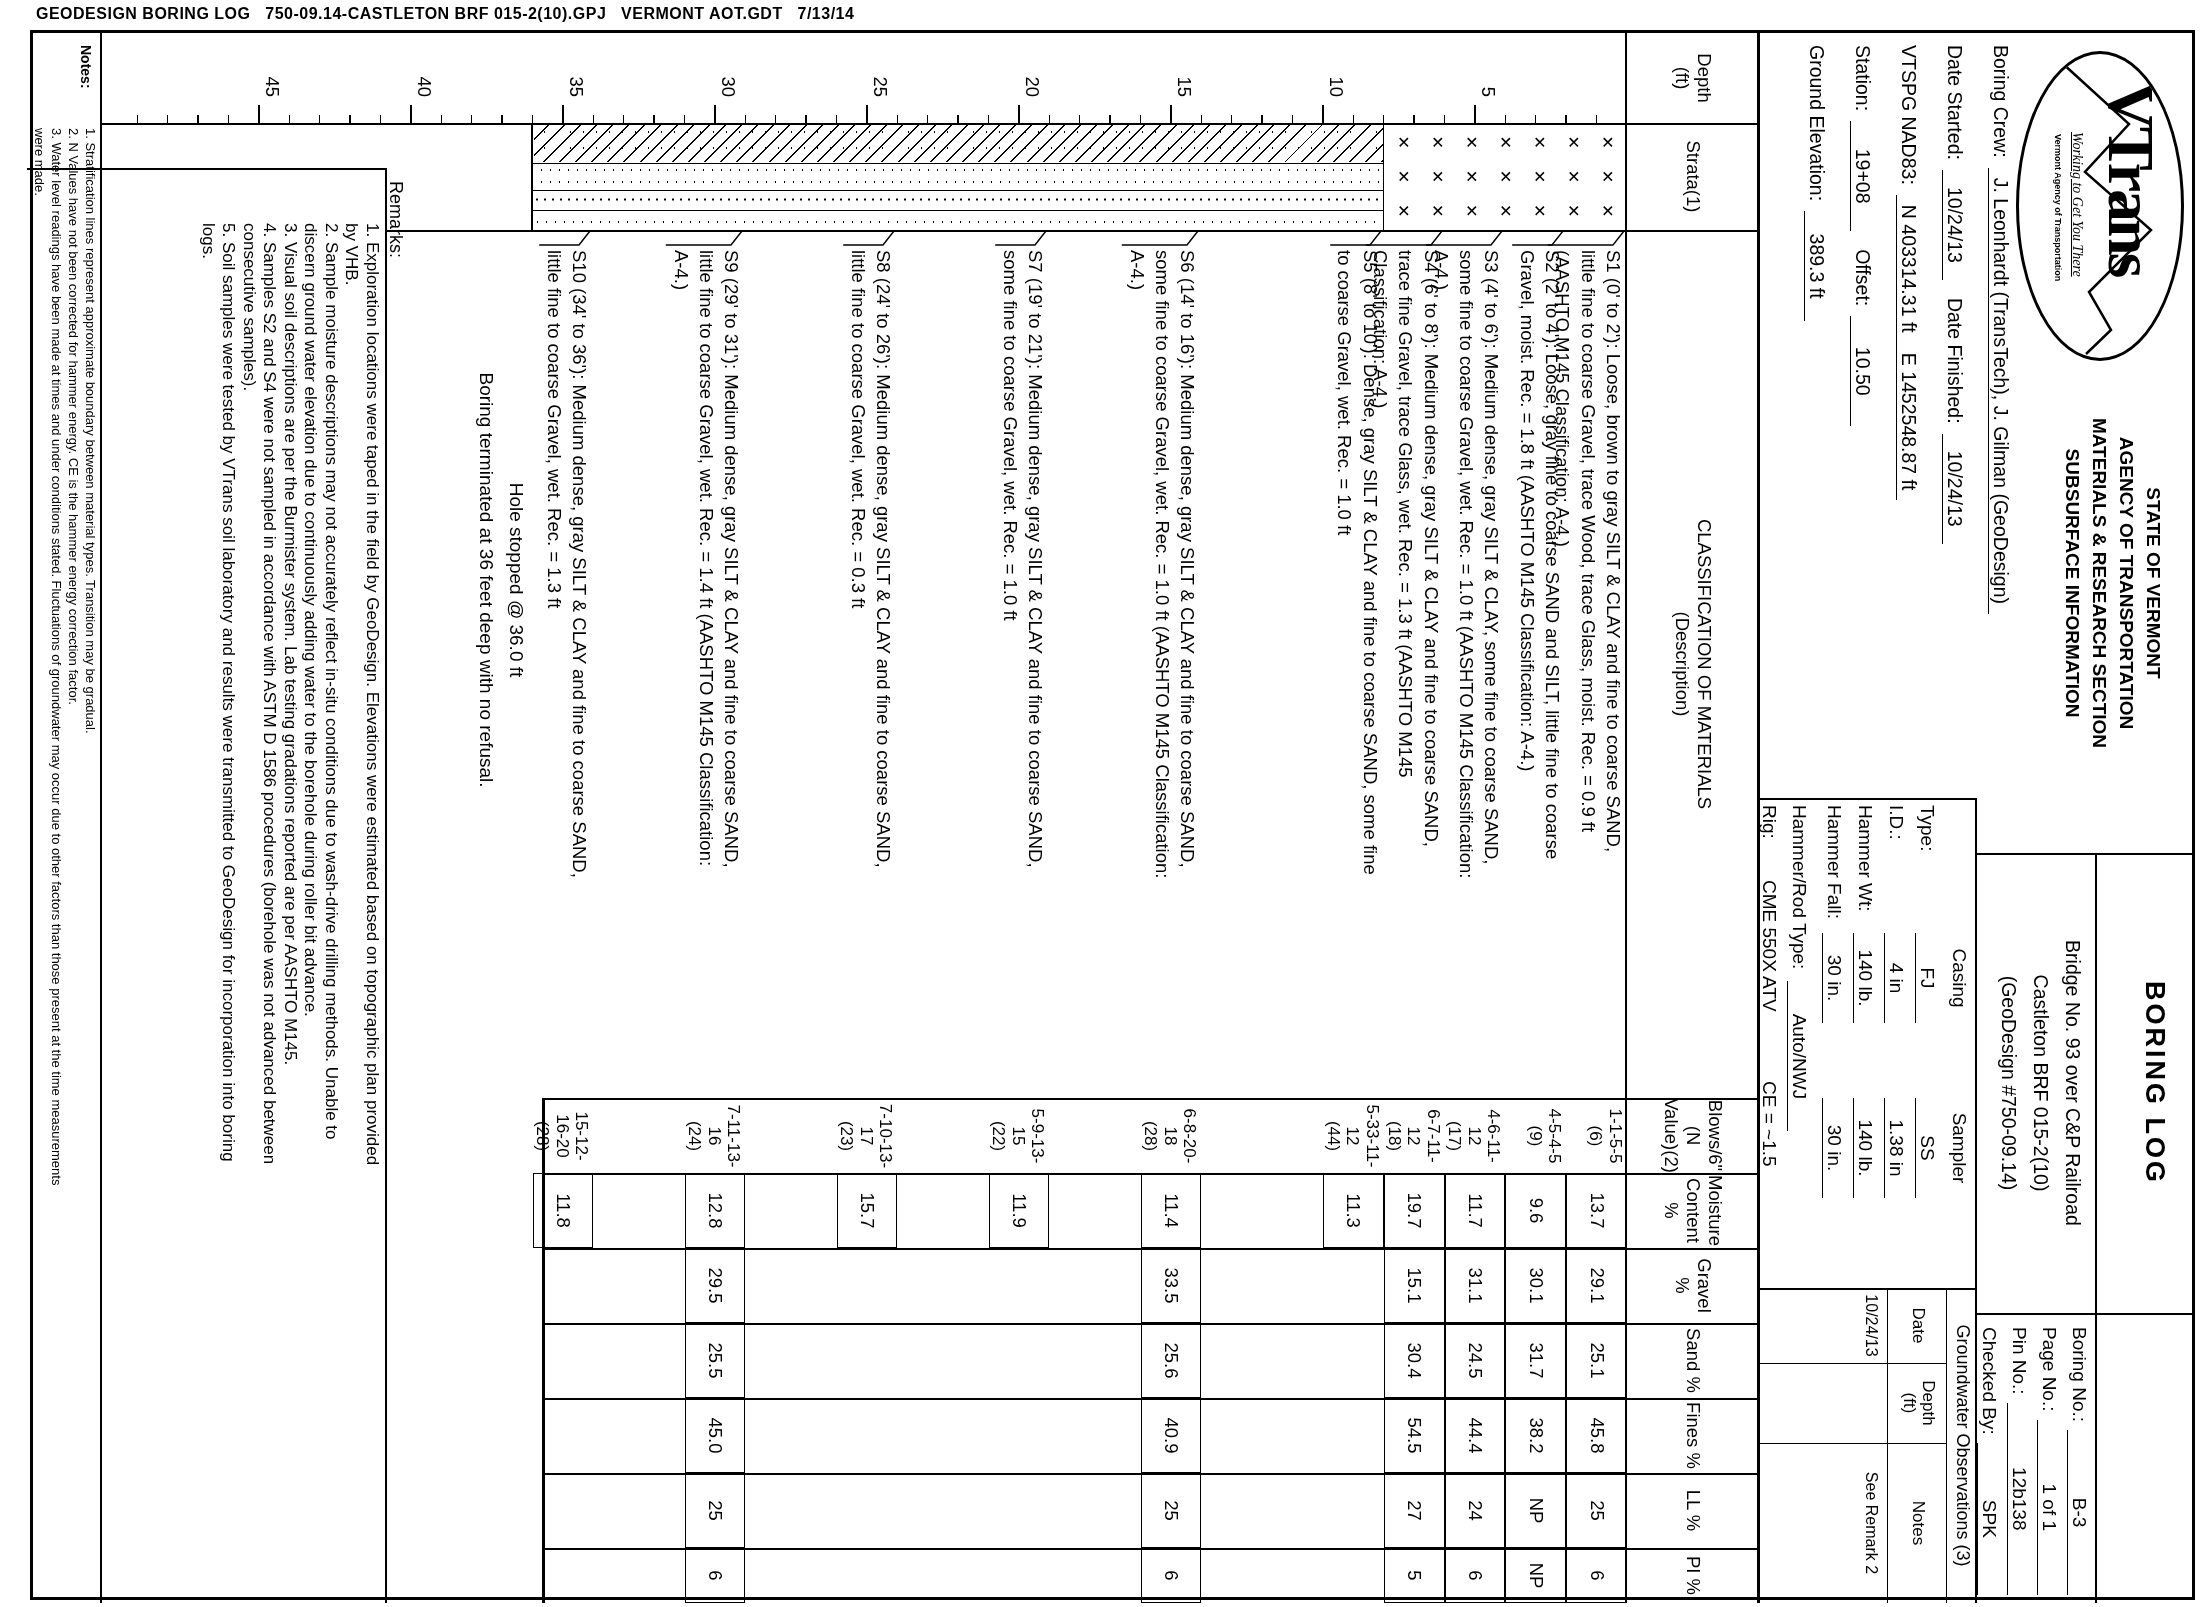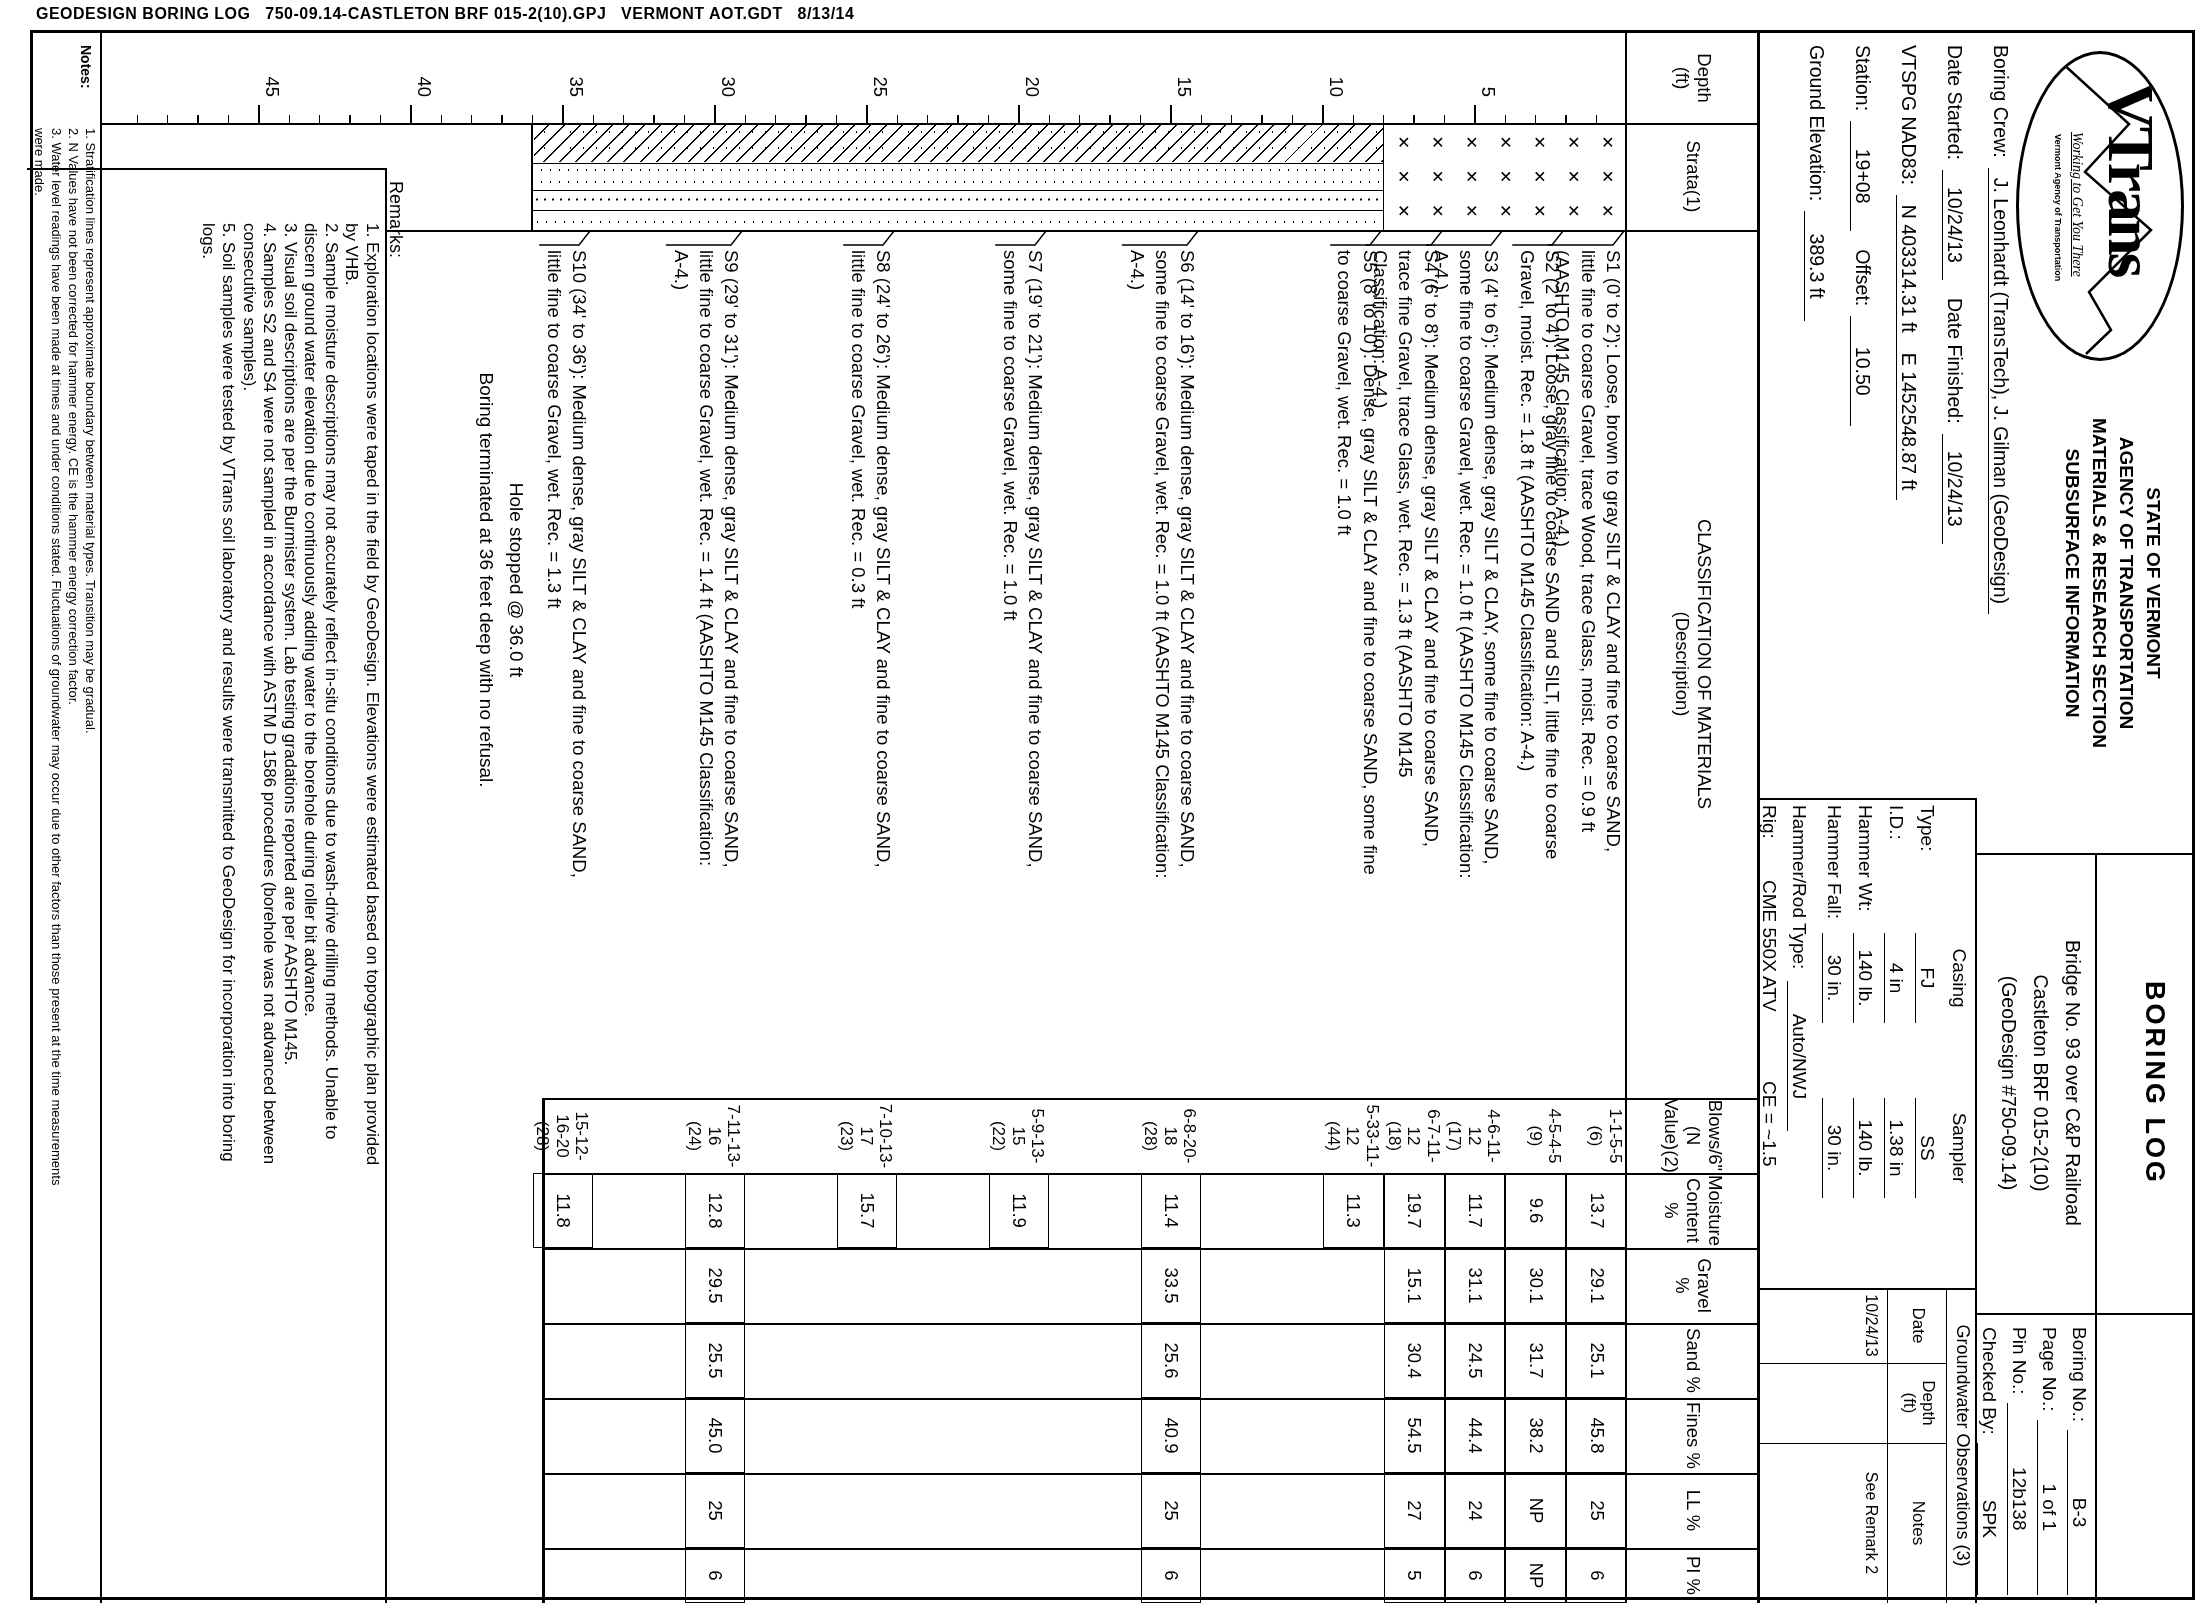--- a/index.html
+++ b/index.html
@@ -33,21 +33,21 @@
        radial-gradient(#000 0.9px, transparent 1.3px);
      background-size:auto,16px 13px;}
   .dots{position:absolute;
      background-image:radial-gradient(#000 1px, transparent 1.4px);}
   .logo-ellipse{position:absolute;border:3px solid #000;border-radius:50%;overflow:hidden;}
   .serif{font-family:"Liberation Serif",serif;}
 </style>
 </head>
 <body>
 
-<div id="file-header">GEODESIGN BORING LOG   750-09.14-CASTLETON BRF 015-2(10).GPJ   VERMONT AOT.GDT   8/13/14</div>
+<div id="file-header">GEODESIGN BORING LOG   750-09.14-CASTLETON BRF 015-2(10).GPJ   VERMONT AOT.GDT   7/13/14</div>
 
 <div id="page">
     <div class="logo-ellipse abs" style="left: 18px; top: 8px; width: 304px; height: 162px;">
       <svg width="304" height="162" style="position: absolute; left: 0px; top: 0px;">
         <path d="M8 120 L70 52 L118 96 L176 30 L238 92 L276 70 L300 95" fill="none" stroke="#000" stroke-width="2.5"></path>
       </svg>
       <div class="abs serif" style="left: 28px; top: 12px; font-size: 66px; font-weight: bold; letter-spacing: -3px;">VTrans</div>
       <div class="abs serif" style="left: 78px; top: 96px; font-size: 14px; font-style: italic; text-decoration: underline;">Working to Get You There</div>
       <div class="abs" style="left: 80px; top: 118px; font-size: 9px; font-weight: bold;">Vermont Agency of Transportation</div>
     </div>

